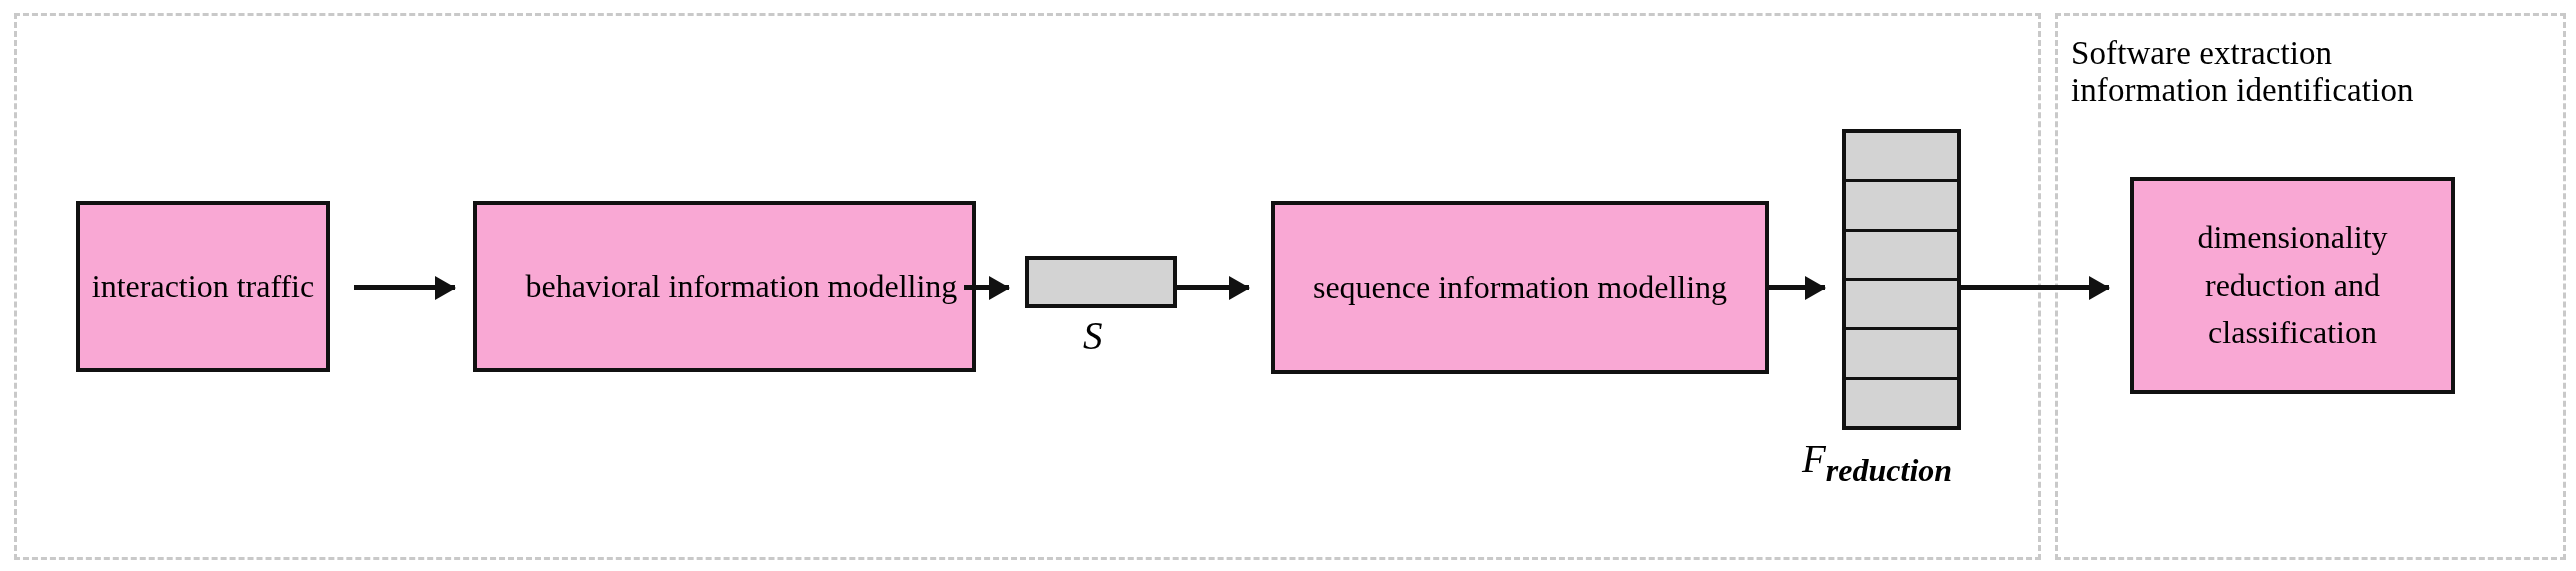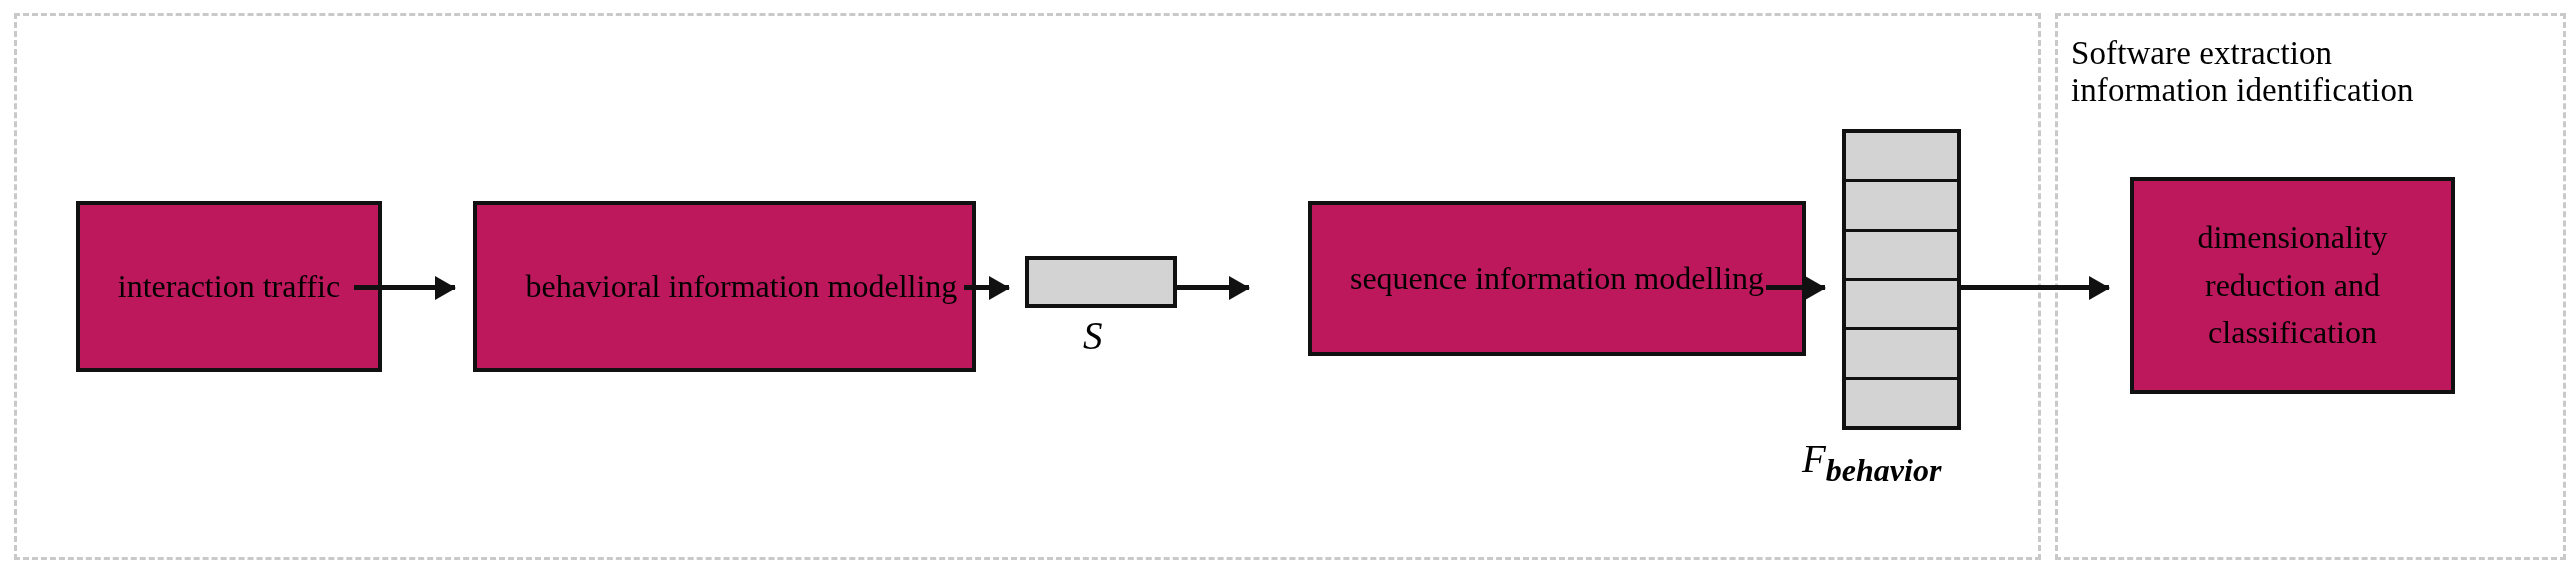--- a/index.html
+++ b/index.html
@@ -38,34 +38,34 @@
     white-space: pre-line;
     letter-spacing: 0.1px;
   }
   #title-left  { left: 498px;  top: 81px; }
   #title-right { left: 2071px; top: 35px;  }
 
   
   .box {
     position: absolute;
     border: 4.3px solid #111111;
-    background: #be185d;
+    background: #f9a8d4;
     box-sizing: border-box;
     display: flex;
     align-items: center;
     justify-content: center;
     text-align: center;
     font-size: 32px;
     line-height: 1.48;
     color: #000;
     padding: 2.9px 7.2px;
   }
-  #box-interaction { left: 76px;  top: 201px; width: 306px; height: 171px; }
+  #box-interaction { left: 76px;  top: 201px; width: 254px; height: 171px; }
   #box-behavioral  { left: 473px;  top: 201px; width: 503px; height: 171px; padding-left: 41px; }
-  #box-sequence    { left: 1308px; top: 201px; width: 498px; height: 155px; }
+  #box-sequence    { left: 1271px; top: 201px; width: 498px; height: 173px; }
   #box-dimred      { left: 2130px; top: 177px; width: 325px; height: 217px; }
 
   
   #block-s {
     position: absolute;
     left: 1025px;
     top: 256px;
     width: 152px;
     height: 52px;
     background: #d3d3d3;
@@ -176,21 +176,21 @@
 
   <div id="feature-stack">
     <div class="cell"></div>
     <div class="cell"></div>
     <div class="cell"></div>
     <div class="cell"></div>
     <div class="cell"></div>
     <div class="cell"></div>
   </div>
 
-  <div id="label-fbehavior" class="math-label"><span class="base">F</span><span class="sub">behavior</span></div>
+  <div id="label-fbehavior" class="math-label"><span class="base">F</span><span class="sub">reduction</span></div>
 
   <div id="arrow-1" class="arrow"></div>
   <div id="arrow-2" class="arrow"></div>
   <div id="arrow-3" class="arrow"></div>
   <div id="arrow-4" class="arrow"></div>
   <div id="arrow-5" class="arrow"></div>
 
 </div>
 
 

